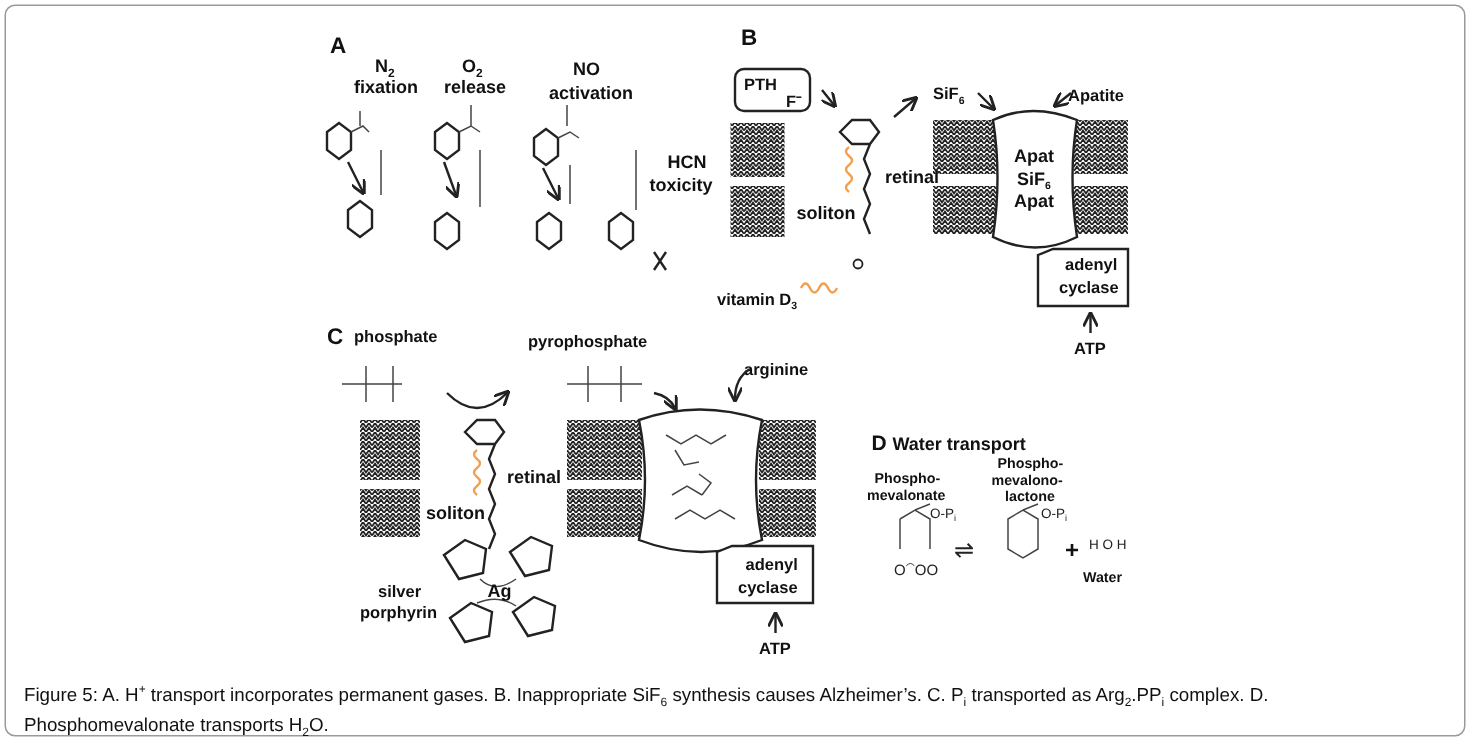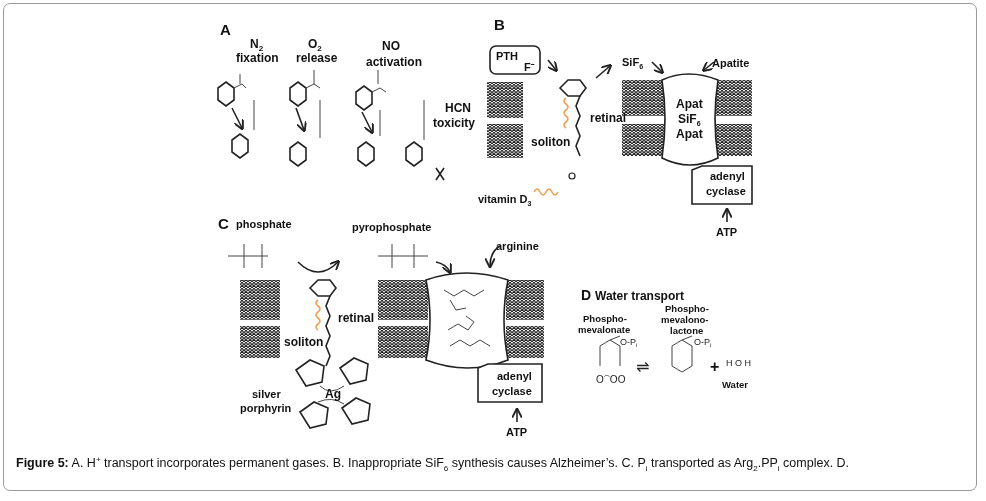--- a/index.html
+++ b/index.html
@@ -1,20 +1,20 @@
 <!DOCTYPE html>
 <html><head>
 <meta charset="utf-8">
 <style>
   html, body { margin:0; padding:0; background:#ffffff; }
   body { width:986px; height:501px; position:relative; overflow:hidden; font-family:"Liberation Sans", sans-serif; color:#111; }
   .frame { position:absolute; left:3px; top:3px; width:974px; height:488px; border:1.5px solid #9a9a9a; border-radius:7px; box-sizing:border-box; }
   svg.fig { position:absolute; left:0; top:0; width:986px; height:501px; }
   .caption { position:absolute; left:16px; top:452px; width:960px; font-size:12.5px; line-height:15px; font-family:"Liberation Sans", sans-serif; text-align:justify; }
-  .caption b { font-weight:bold; }
+  .caption b { font-weight:normal; }
   .t { font-family:"Liberation Sans", sans-serif; font-weight:bold; fill:#111; }
   .orange { stroke:#f0a050; fill:none; stroke-width:1.6; }
   .ln { stroke:#222; fill:none; stroke-width:1.6; }
   .thin { stroke:#444; fill:none; stroke-width:1; }
 </style>
 </head>
 <body>
 
 <div class="frame"></div>
 
@@ -177,13 +177,14 @@
     <text x="694" y="345" font-size="9" font-family="Liberation Sans, sans-serif" fill="#222"><tspan>O-P</tspan><tspan font-size="6" dy="2">i</tspan></text>
 
     <text class="t" x="710" y="372" font-size="16">+</text>
     <text x="726" y="366" font-size="9" font-family="Liberation Sans, sans-serif" fill="#222">H O H</text>
     <text class="t" x="722" y="388" font-size="9.5">Water</text>
   </g>
 </svg>
 
 <div class="caption">
   <div><b>Figure 5:</b><span> A. H</span><sup style="font-size:8px">+</sup><span> transport incorporates permanent gases.  B. Inappropriate SiF</span><sub style="font-size:8px">6</sub><span> synthesis causes Alzheimer’s. C. P</span><sub style="font-size:8px">i</sub><span> transported as Arg</span><sub style="font-size:8px">2</sub><span>.PP</span><sub style="font-size:8px">i</sub><span> complex. D.</span></div>
+  <div><span>Phosphomevalonate transports H</span><sub style="font-size:8px">2</sub><span>O.</span></div>
 </div>
 
 </body></html>

